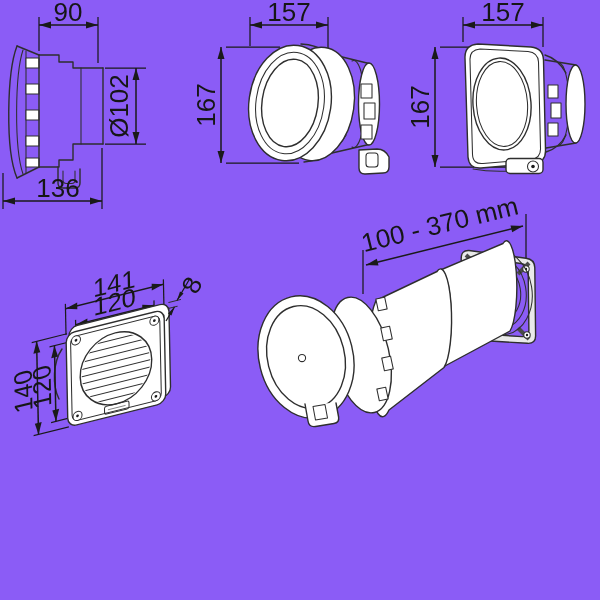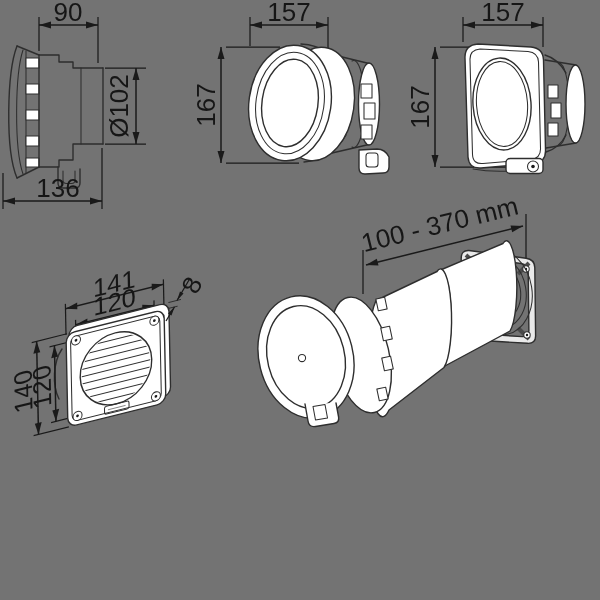--- a/index.html
+++ b/index.html
@@ -1,16 +1,16 @@
 <!DOCTYPE html>
 <html><head>
 <meta charset="utf-8">
 <style>
   html,body{margin:0;padding:0;background:#fff;}
-  .stage{width:600px;height:600px;background:#737373;position:relative;overflow:hidden;text-align:right;}
+  .stage{width:600px;height:600px;background:#8b5cf6;position:relative;overflow:hidden;text-align:right;}
   svg{display:block;}
   .ln{stroke:#2e2e2e;fill:none;stroke-width:1.4;stroke-linecap:round;stroke-linejoin:round;}
   .lt{stroke:#2e2e2e;fill:none;stroke-width:1.05;stroke-linecap:round;stroke-linejoin:round;}
   .fw{fill:#ffffff;}
   .dim{stroke:#1a1a1a;fill:none;stroke-width:1.5;}
   .ext{stroke:#1a1a1a;fill:none;stroke-width:1.25;}
   .tri{fill:#1a1a1a;stroke:none;}
   .txt{font-family:"Liberation Sans",sans-serif;font-size:26px;fill:#161616;text-anchor:middle;}
 </style>
 </head>

